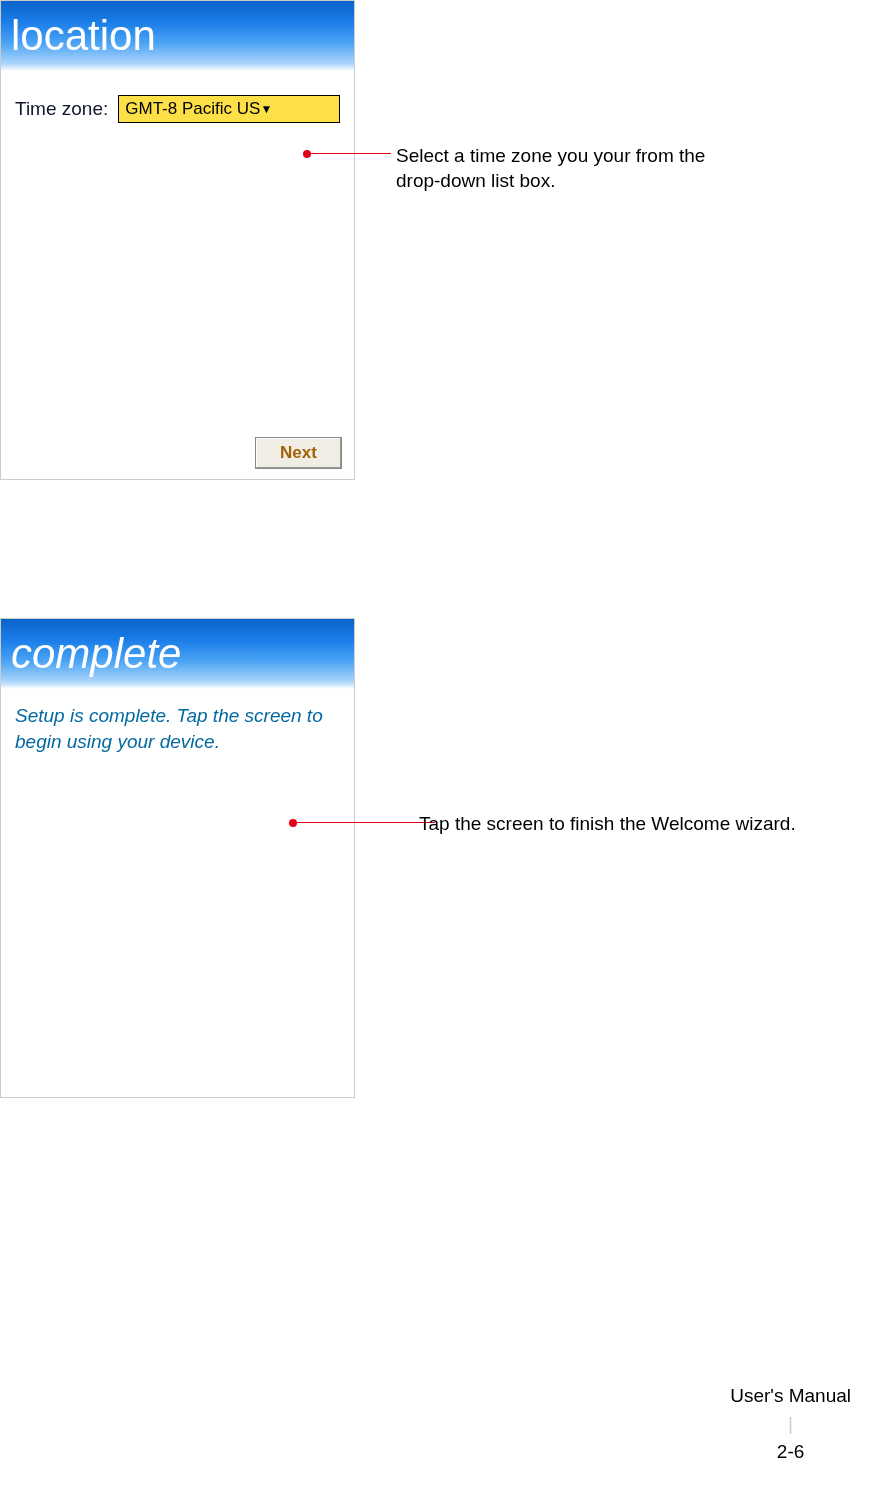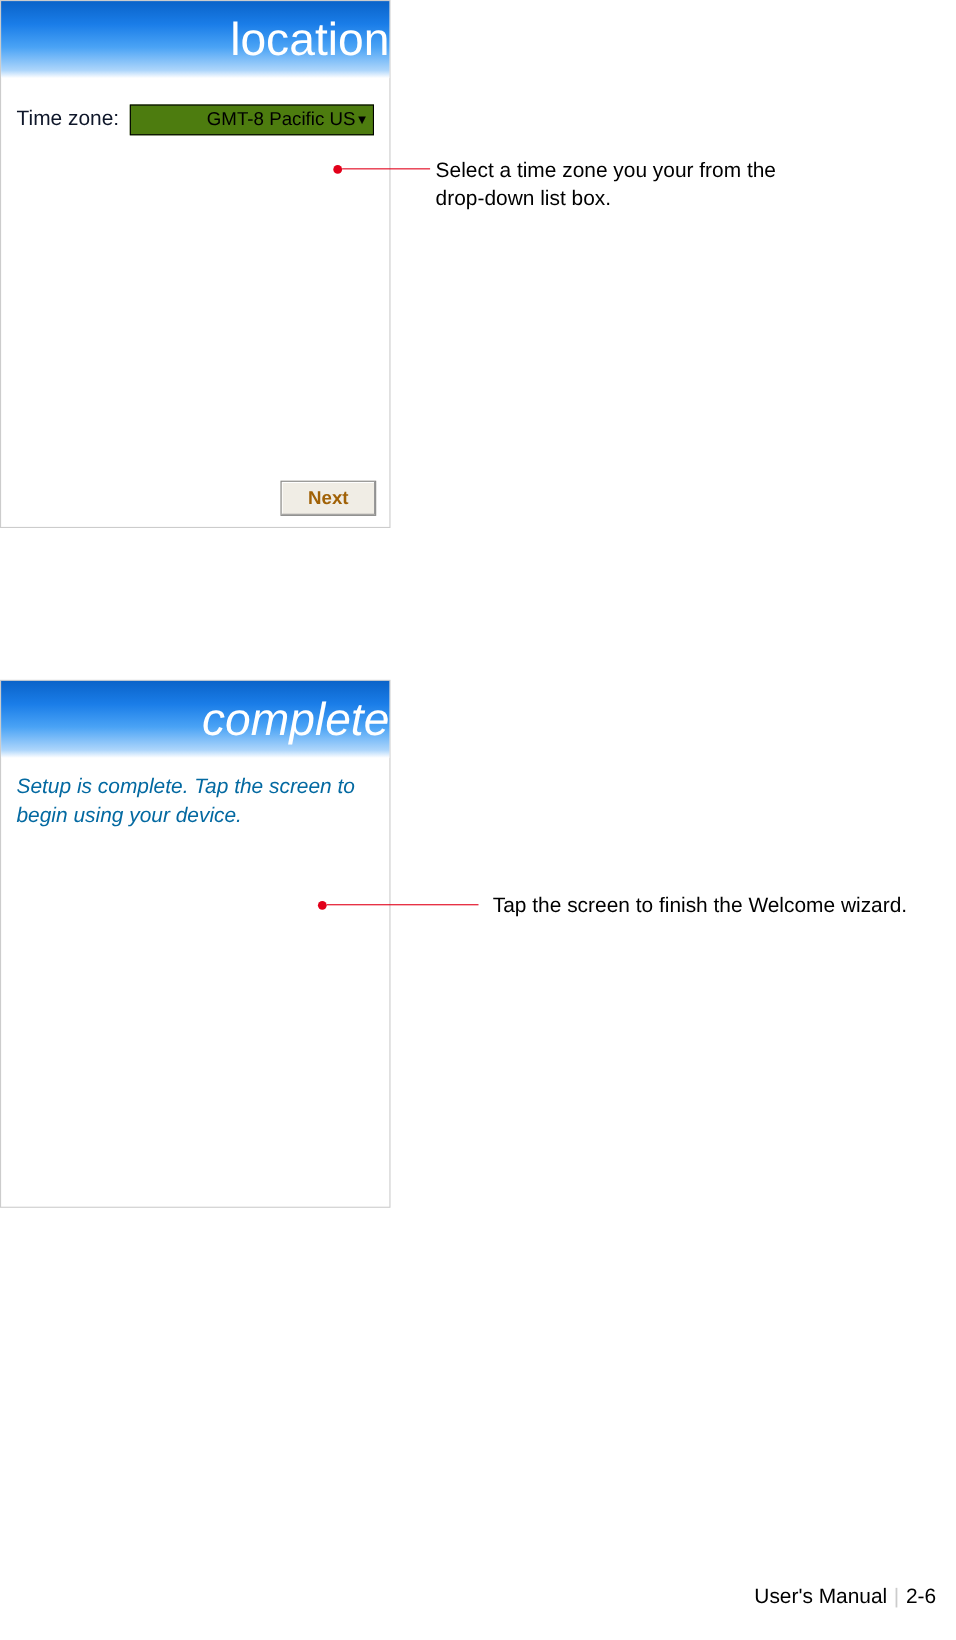--- a/index.html
+++ b/index.html
@@ -24,21 +24,20 @@
   .screen1 { top: 0; left: 0; height: 478px; }
   .screen2 { top: 618px; left: 0; height: 478px; font-style: italic; }
 
   .title-bar {
     height: 70px;
     background: linear-gradient(to bottom, #0a63c9 0%, #1a7de8 30%, #4aa3f5 60%, #aed6fb 90%, #ffffff 100%);
     position: relative;
     display: flex;
     align-items: center;
     padding-left: 10px;
-    justify-content: flex-end;
   }
   .title-bar .title-text {
     color: #fff;
     font-size: 42px;
     font-weight: 400;
     letter-spacing: 0px;
   }
 
   .body-area {
     padding: 14px 14px 0 14px;
@@ -56,24 +55,24 @@
   }
   .lbl {
     color: #0f172a;
     font-size: 19px;
     white-space: nowrap;
   }
   .dropdown {
     flex: 1;
     height: 26px;
     border: 1px solid #000;
-    background: #4d7c0f;
-    display: flex;
-    align-items: center;
-    justify-content: flex-end;
+    background: #fde047;
+    display: flex;
+    align-items: center;
+    justify-content: flex-start;
     padding: 0 4px 0 6px;
     font-size: 17px;
     color: #000;
     position: relative;
   }
   .dropdown .arrow {
     font-size: 12px;
     color: #000;
   }
 
@@ -126,21 +125,21 @@
     top: 153px;
     left: 311px;
     width: 80px;
     height: 1px;
     background: #e2001a;
   }
 
   .callout2 {
     position: absolute;
     top: 812px;
-    left: 448px;
+    left: 419px;
     font-size: 19px;
     color: #000;
     line-height: 1.3;
   }
   .callout2-dot {
     position: absolute;
     top: 819px;
     left: 289px;
     width: 8px;
     height: 8px;
@@ -158,20 +157,21 @@
 
   .footer {
     position: absolute;
     bottom: 28px;
     right: 18px;
     font-size: 19px;
     color: #000;
     display: flex;
     align-items: center;
     gap: 6px;
+    flex-direction: column;
   }
   .footer .sep {
     color: #ccc;
   }
 </style>
 </head>
 <body>
 
 <div class="page">
 

